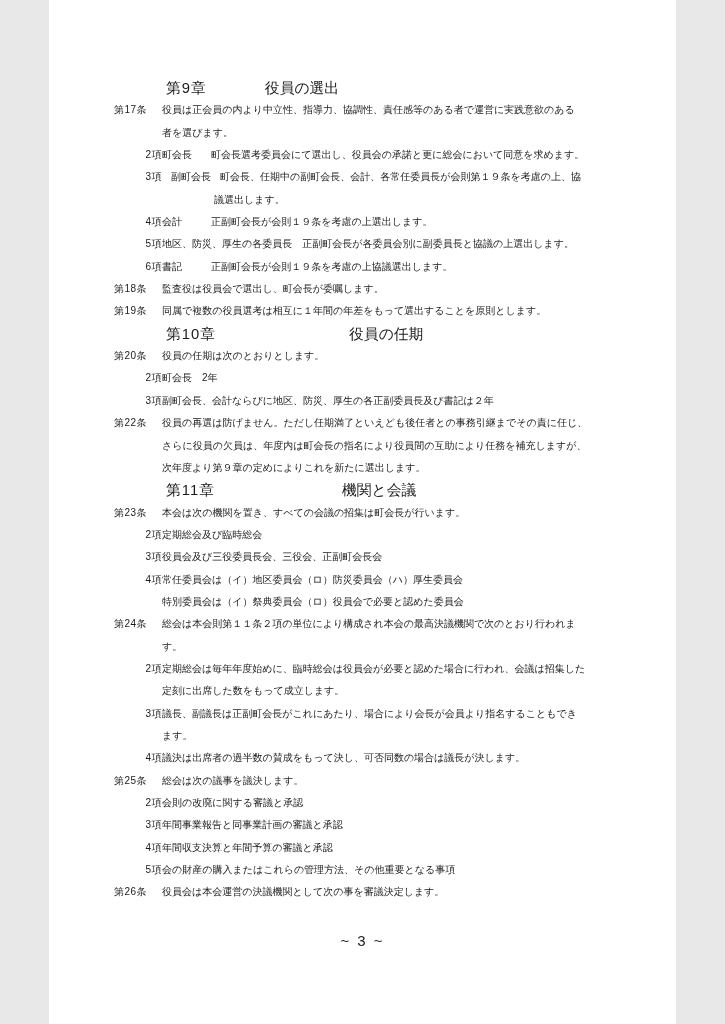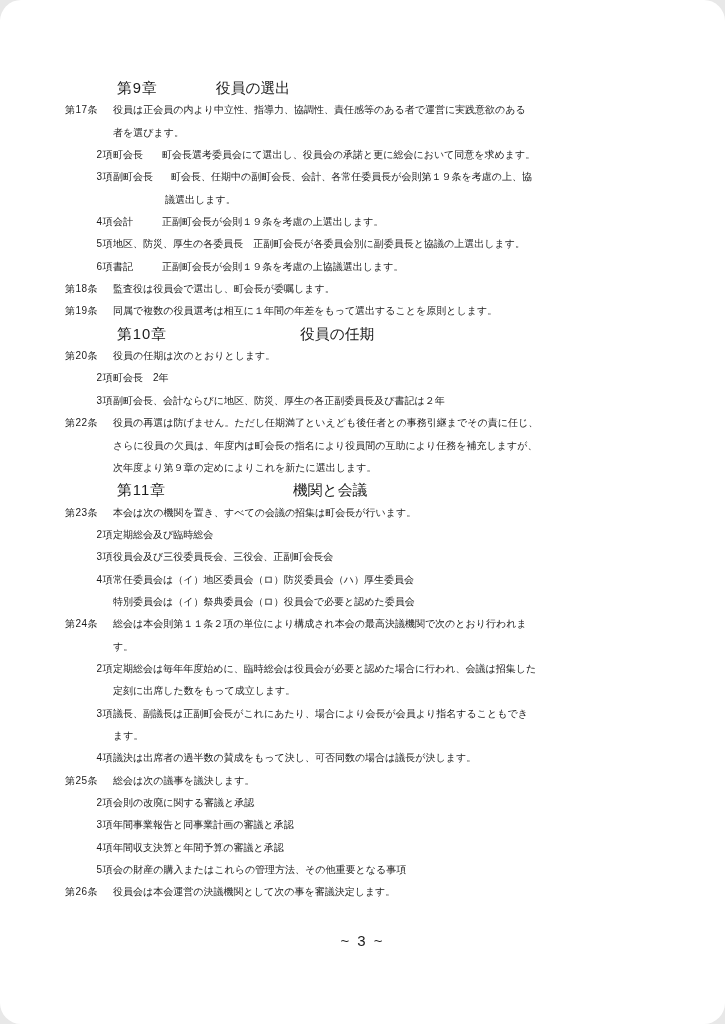--- a/index.html
+++ b/index.html
@@ -1,44 +1,43 @@
 <!DOCTYPE html>
 <html lang="ja"><head>
 <meta charset="utf-8">
 <style>
   html,body{margin:0;padding:0;background:#e8e8e8;}
   .page{
     position:relative;
-    width:725px;height:1024px;
+    width:627px;height:1024px;
     background:#ffffff;
     overflow:hidden;
     font-family:"Liberation Sans",sans-serif;
     color:#1b1b1b;
     margin:0 auto;
-    border-radius:21px;
   }
   .content{position:absolute;top:77px;left:0;width:100%;}
   .line{
     line-height:22.35px;
     font-size:10px;
     white-space:nowrap;
   }
   
   .line.chapter{font-size:14.8px;}
   .ch-label{display:inline-block;margin-left:117px;letter-spacing:1px;}
   [data-ch-id="ch9"]  .ch-title{margin-left:58px;}
   [data-ch-id="ch10"] .ch-title{margin-left:133px;}
   [data-ch-id="ch11"] .ch-title{margin-left:127px;}
   
   .a-label{display:inline-block;margin-left:65px;width:48px;letter-spacing:.5px;}
   
   .i-label{display:inline-block;margin-left:85px;width:28px;letter-spacing:.5px;text-align:right;}
   
   .role{display:inline-block;min-width:49px;}
-  .role-wide{margin-right:9px;}
+  .role-wide{margin-right:9px;text-align:right;}
   
   .line.cont{padding-left:113px;}
   .line.cont2{padding-left:165px;}
   
   .page-number{
     position:absolute;top:932px;left:0;width:100%;
     text-align:center;font-size:15px;letter-spacing:2px;color:#1b1b1b;
   }
 </style>
 </head>

